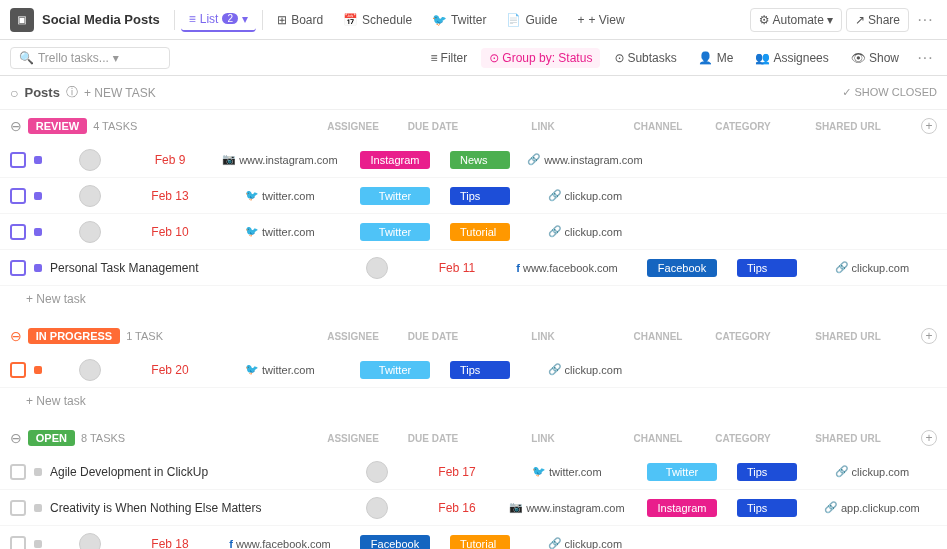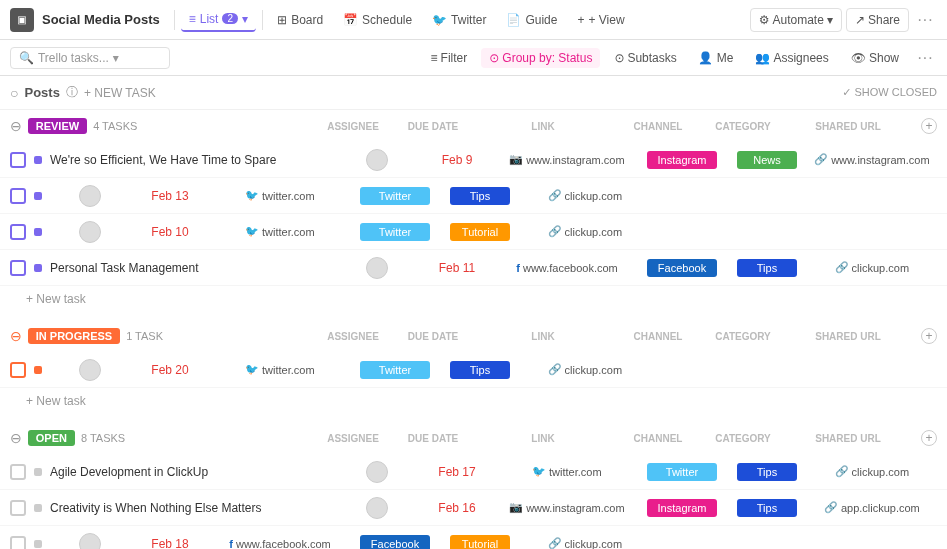--- a/index.html
+++ b/index.html
@@ -24,42 +24,42 @@
     .group-by-btn { background: #fff0f8; color: #e91e8c; border-radius: 4px; padding: 3px 8px; font-size: 12px; display: flex; align-items: center; gap: 3px; cursor: pointer; }
     .toolbar-more { font-size: 16px; color: #999; cursor: pointer; padding: 0 4px; }
 
     
     .content { height: calc(549px - 76px); overflow-y: auto; padding: 0; }
 
     
     .section-header { display: flex; align-items: center; padding: 8px 10px; background: #fff; }
     .section-toggle { color: #999; cursor: pointer; margin-right: 6px; font-size: 14px; }
     .section-label { font-size: 11px; font-weight: 700; padding: 2px 8px; border-radius: 3px; margin-right: 6px; }
-    .section-label.review { background: #a21caf; color: white; }
+    .section-label.review { background: #ec4899; color: white; }
     .section-label.in-progress { background: #ff6b35; color: white; }
     .section-label.open { background: #4caf50; color: white; }
     .section-count { font-size: 11px; color: #999; margin-right: auto; }
 
     
     .task-row { display: flex; align-items: center; padding: 6px 10px; border-bottom: 1px solid #f5f5f5; min-height: 36px; }
     .task-name { flex: 1; font-size: 12px; color: #333; min-width: 0; }
     .task-assignee { width: 80px; display: flex; justify-content: center; }
     .assignee-avatar { width: 22px; height: 22px; border-radius: 50%; background: #ddd; border: 1px solid #ccc; display: flex; align-items: center; justify-content: center; }
     .task-due { width: 80px; text-align: center; font-size: 12px; color: #e53935; }
     .task-link { width: 140px; text-align: center; font-size: 11px; color: #555; display: flex; align-items: center; justify-content: center; gap: 3px; }
     .task-channel { width: 90px; display: flex; justify-content: center; }
     .task-category { width: 80px; display: flex; justify-content: center; }
     .task-sharedurl { width: 130px; text-align: center; font-size: 11px; color: #555; display: flex; align-items: center; justify-content: center; gap: 3px; }
 
     .channel-badge { padding: 3px 10px; border-radius: 3px; color: white; font-size: 11px; font-weight: 500; text-align: center; min-width: 70px; }
     .channel-instagram { background: #e91e8c; }
     .channel-twitter { background: #4fc3f7; }
     .channel-facebook { background: #1565c0; }
 
-    .category-badge { padding: 3px 10px; border-radius: 3px; color: white; font-size: 11px; font-weight: 500; text-align: center; min-width: 60px; }
+    .category-badge { padding: 3px 10px; border-radius: 3px; color: white; font-size: 11px; font-weight: 500; min-width: 60px; }
     .category-news { background: #4caf50; }
     .category-tips { background: #1d4ed8; }
     .category-tutorial { background: #ff9800; }
 
     .new-task-row { padding: 6px 10px 10px 26px; color: #999; font-size: 12px; cursor: pointer; }
 
     
     .posts-header { display: flex; align-items: center; padding: 8px 10px; border-bottom: 1px solid #f0f0f0; }
     .posts-title { font-size: 13px; font-weight: 600; color: #555; margin-right: 6px; }
     .posts-info { color: #999; font-size: 12px; margin-right: 6px; cursor: pointer; }
@@ -184,21 +184,20 @@
       <span style="width:140px;font-size:10px;font-weight:600;color:#bbb;text-align:center;text-transform:uppercase;">LINK</span>
       <span style="width:90px;font-size:10px;font-weight:600;color:#bbb;text-align:center;text-transform:uppercase;">CHANNEL</span>
       <span style="width:80px;font-size:10px;font-weight:600;color:#bbb;text-align:center;text-transform:uppercase;">CATEGORY</span>
       <span style="width:130px;font-size:10px;font-weight:600;color:#bbb;text-align:center;text-transform:uppercase;">SHARED URL</span>
       <div class="add-section-btn">+</div>
     </div>
 
     <div class="task-row">
       <div style="width:16px;height:16px;border:2px solid #7b68ee;border-radius:3px;margin-right:8px;flex-shrink:0;"></div>
       <div style="width:8px;height:8px;background:#7b68ee;border-radius:2px;margin-right:8px;flex-shrink:0;"></div>
-      <span class="task-name">We're so Efficient, We Have Time to Spare</span>
       <div class="task-assignee">
           <div class="assignee-avatar"></div>
         </div>
       <span class="task-due">Feb 9</span>
       <div class="task-link">
         <span style="font-size:11px;">📷</span>
         <span>www.instagram.com</span>
       </div>
       <div class="task-channel">
         <span class="channel-badge channel-instagram">Instagram</span>

